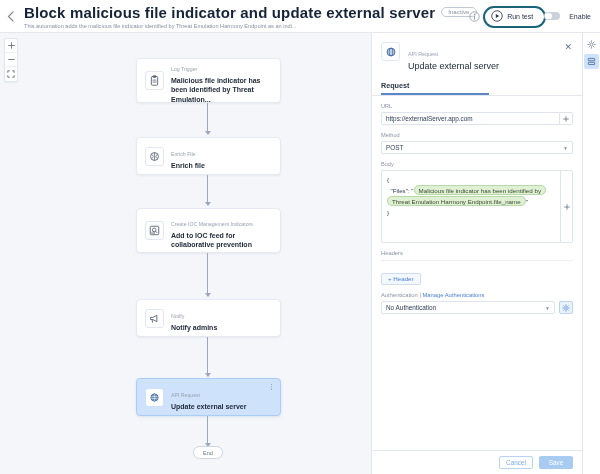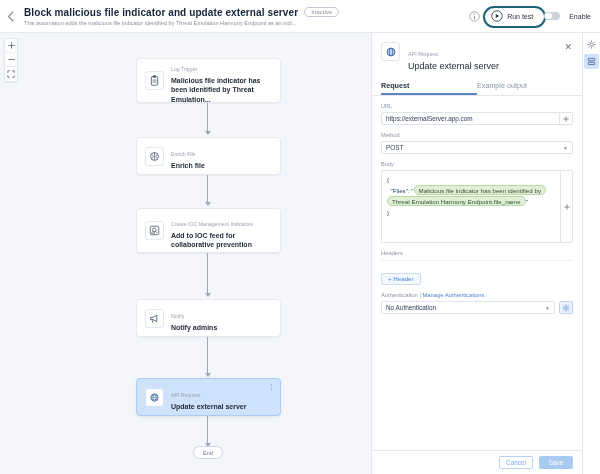--- a/index.html
+++ b/index.html
@@ -18,21 +18,21 @@
     background: #ffffff; border-bottom: 1px solid #e4e7ec;
     display: flex; align-items: center;
   }
   .back-chevron {
     width: 20px; height: 33px; display: flex; align-items: center;
     justify-content: center; color: #7a8699; cursor: pointer;
   }
   .title-block { flex: 1; padding-left: 4px; min-width: 0; }
   .title-row { display: flex; align-items: center; gap: 6px; }
   .page-title {
-    font-size: 10px; font-weight: bold; color: #16243a; letter-spacing: .01em;
+    font-size: 15px; font-weight: bold; color: #16243a; letter-spacing: .01em;
     white-space: nowrap;
   }
   .status-pill {
     border: 1px solid #c3c9d4; border-radius: 9px; color: #8a93a3;
     font-size: 6.2px; padding: 1px 6px 1.5px; line-height: 1; white-space: nowrap;
   }
   .page-sub {
     font-size: 5.6px; color: #8891a0; margin-top: 2px;
     white-space: nowrap; overflow: hidden; text-overflow: ellipsis;
     max-width: 300px;
@@ -397,21 +397,20 @@
       </span>
       <span class="panel-head-txt">
         <span class="panel-kind">API Request</span>
         <div class="panel-title">Update external server</div>
       </span>
       <span class="panel-close">✕</span>
     </div>
 
     <div class="tabs">
       <div class="tab active">Request</div>
-      <div class="tab">Example output</div>
     </div>
 
     <div class="panel-body">
 
       <div class="field-label">URL</div>
       <div class="input-row">
         <div class="input-box with-plus">https://externalServer.app.com</div>
         <div class="input-plus">
           <svg width="6" height="6" viewBox="0 0 10 10">
             <path d="M5 1 V9 M1 5 H9" stroke="#5b6678" stroke-width="1.2" stroke-linecap="round"></path>

